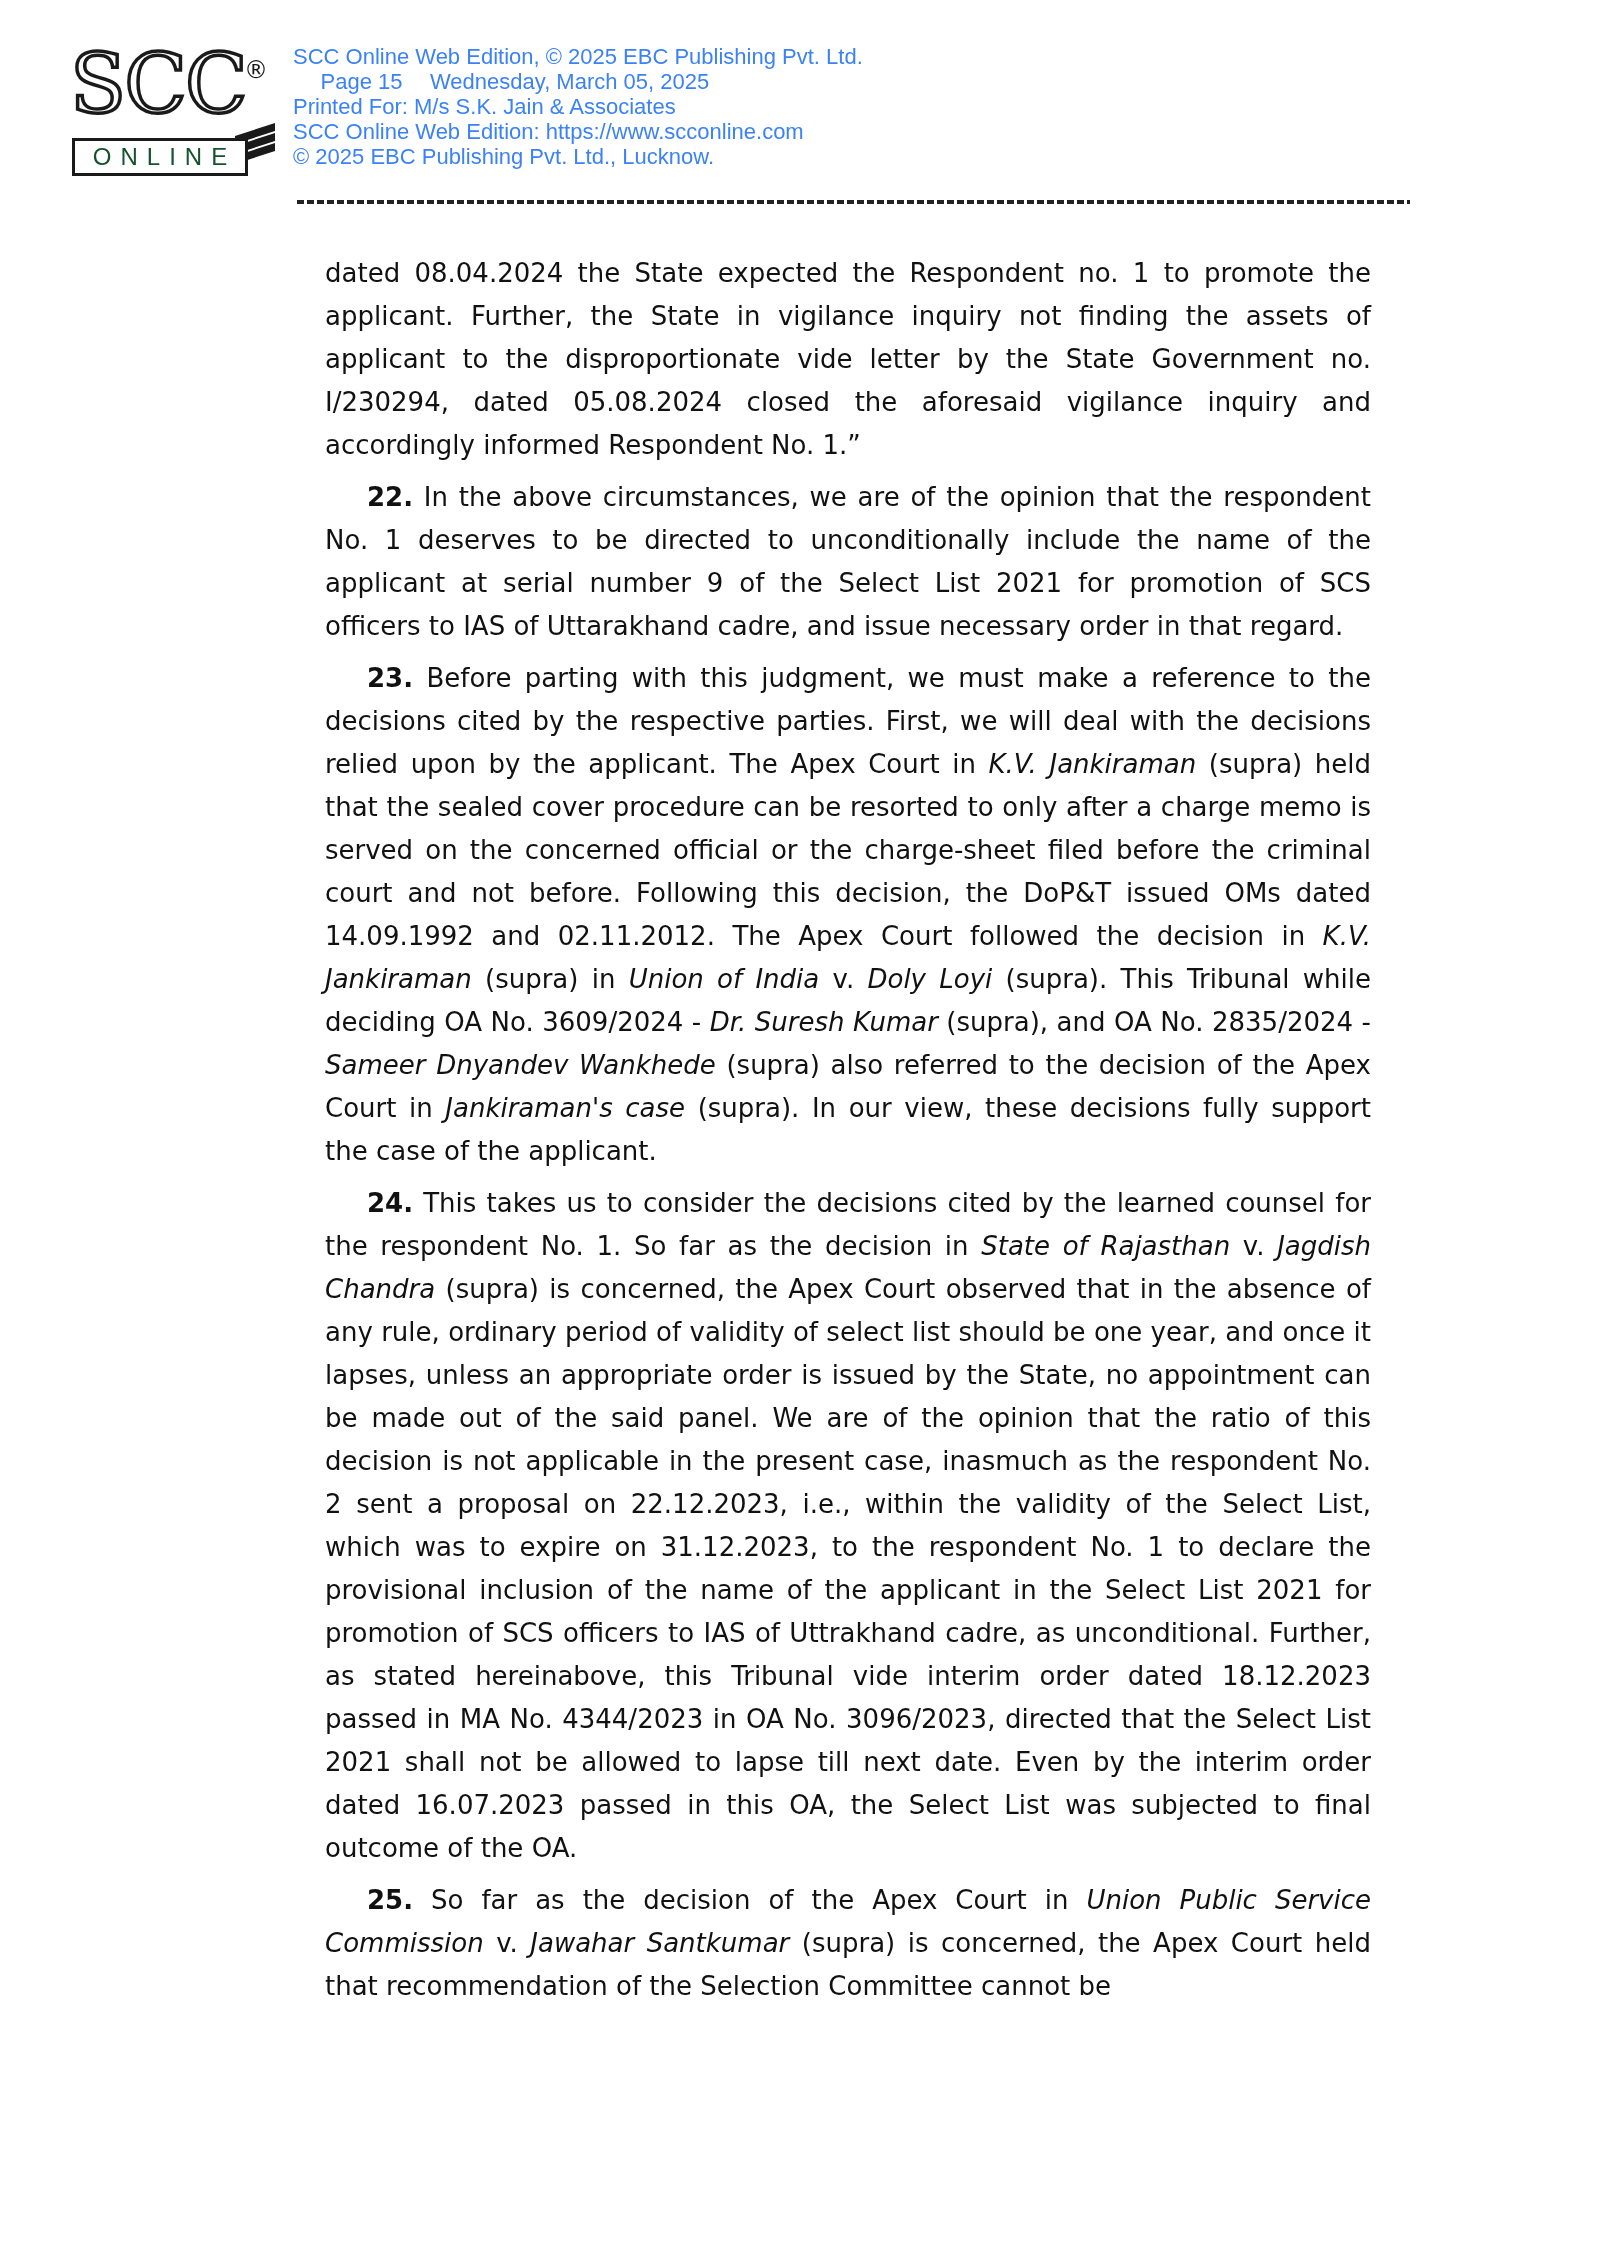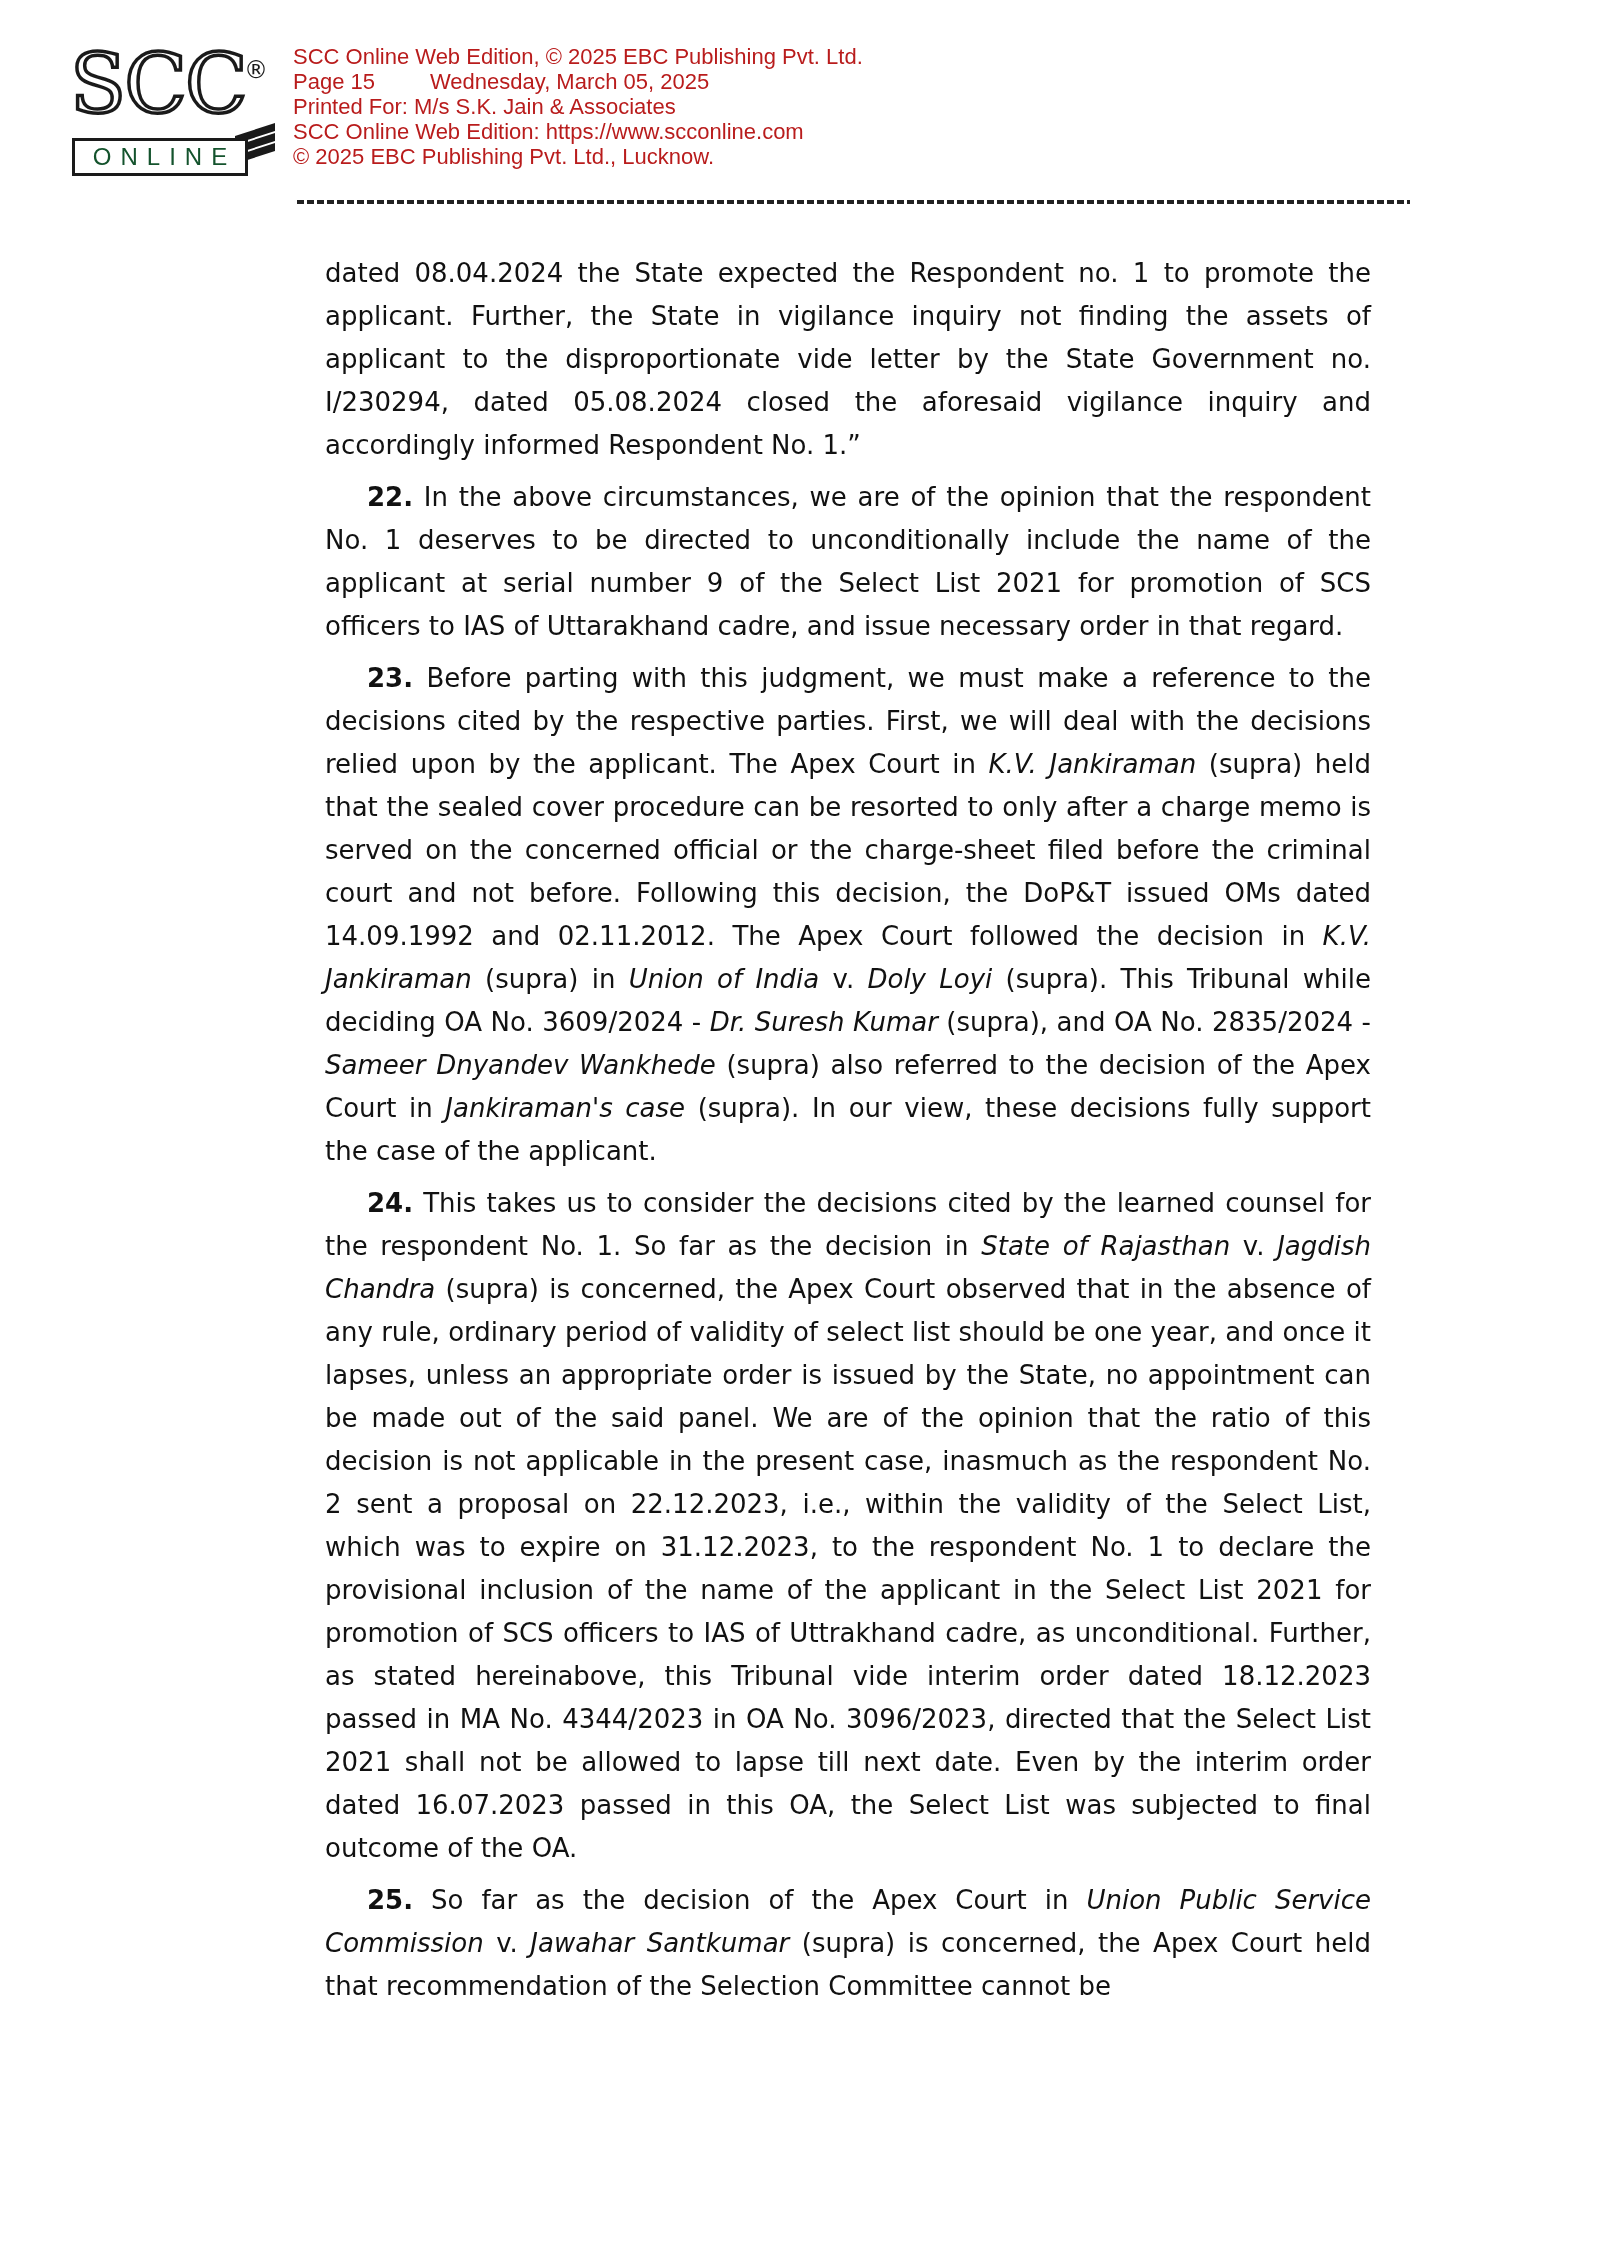--- a/index.html
+++ b/index.html
@@ -43,23 +43,23 @@
     letter-spacing: 9px; text-indent: 9px;
     color: #14532d; font-weight: 500;
   }
   .logo-flag { position: absolute; left: 162px; top: 70px; width: 46px; height: 46px; }
 
   
   .header-text {
     position: absolute; left: 293px; top: 44px;
     font-family: "Liberation Sans", sans-serif;
     font-size: 22px; line-height: 25px;
-    color: #b91c1c;
+    color: #3b82f6;
   }
-  .hdr-page { display: inline-block; width: 137px; }
+  .hdr-page { display: inline-block; width: 137px; text-align: center; }
 
   
   .separator {
     position: absolute; left: 297px; top: 200px;
     width: 1113px; height: 4px;
     background: repeating-linear-gradient(90deg, #222222 0 7px, transparent 7px 10px);
   }
 
   
   .doc-body {

